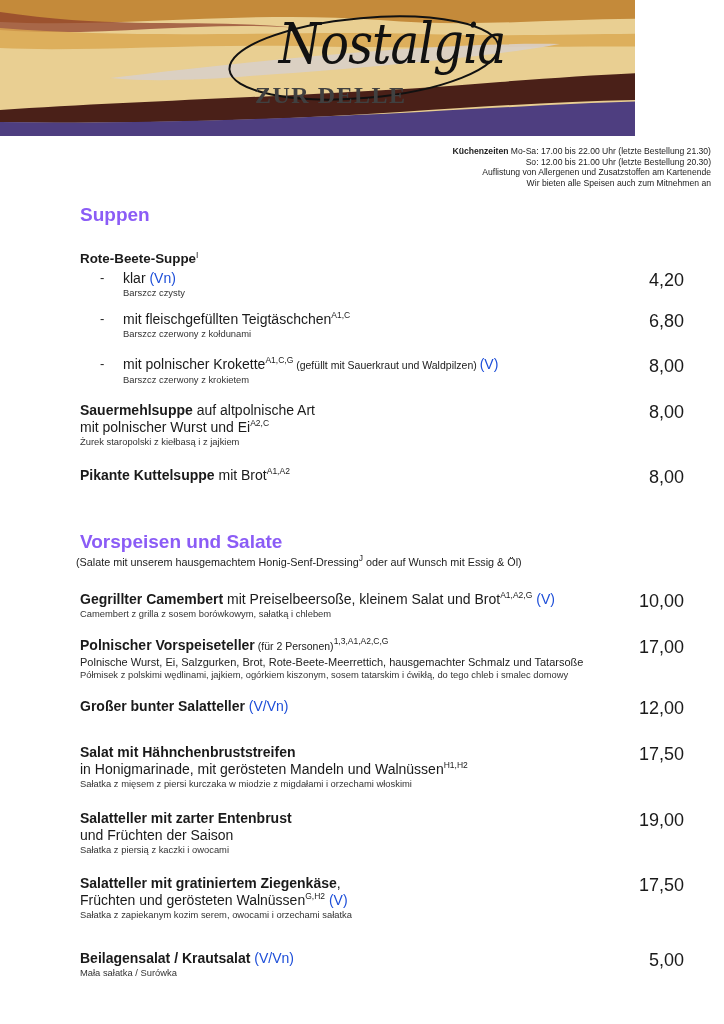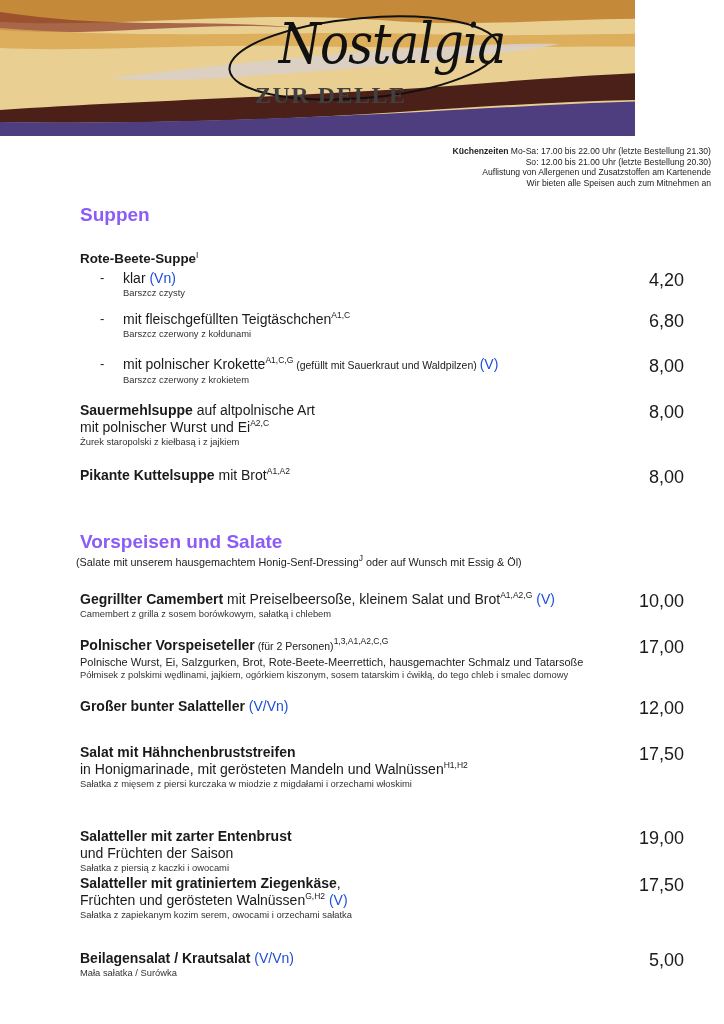--- a/index.html
+++ b/index.html
@@ -135,21 +135,21 @@
   <span class="price" style="top:0">12,00</span>
 </div>
 
 <div class="item" style="top:744px">
   <div class="line1" style="font-size:14px"><b>Salat mit Hähnchenbruststreifen</b></div>
   <div class="line1" style="font-size:14px"><span>in Honigmarinade, mit gerösteten Mandeln und Walnüssen</span><span class="sup">H1,H2</span></div>
   <div class="sub-pl">Sałatka z mięsem z piersi kurczaka w miodzie z migdałami i orzechami włoskimi</div>
   <span class="price" style="top:0">17,50</span>
 </div>
 
-<div class="item" style="top:828px">
+<div class="item" style="top:810px">
   <div class="line1" style="font-size:14px"><b>Salatteller mit zarter Entenbrust</b></div>
   <div class="line1" style="font-size:14px"><span>und Früchten der Saison</span></div>
   <div class="sub-pl">Sałatka z piersią z kaczki i owocami</div>
   <span class="price" style="top:0">19,00</span>
 </div>
 
 <div class="item" style="top:875px">
   <div class="line1" style="font-size:14px"><b>Salatteller mit gratiniertem Ziegenkäse</b><span>,</span></div>
   <div class="line1" style="font-size:14px"><span>Früchten und gerösteten Walnüssen</span><span class="sup">G,H2</span> <span class="green">(V)</span></div>
   <div class="sub-pl">Sałatka z zapiekanym kozim serem, owocami i orzechami sałatka</div>

